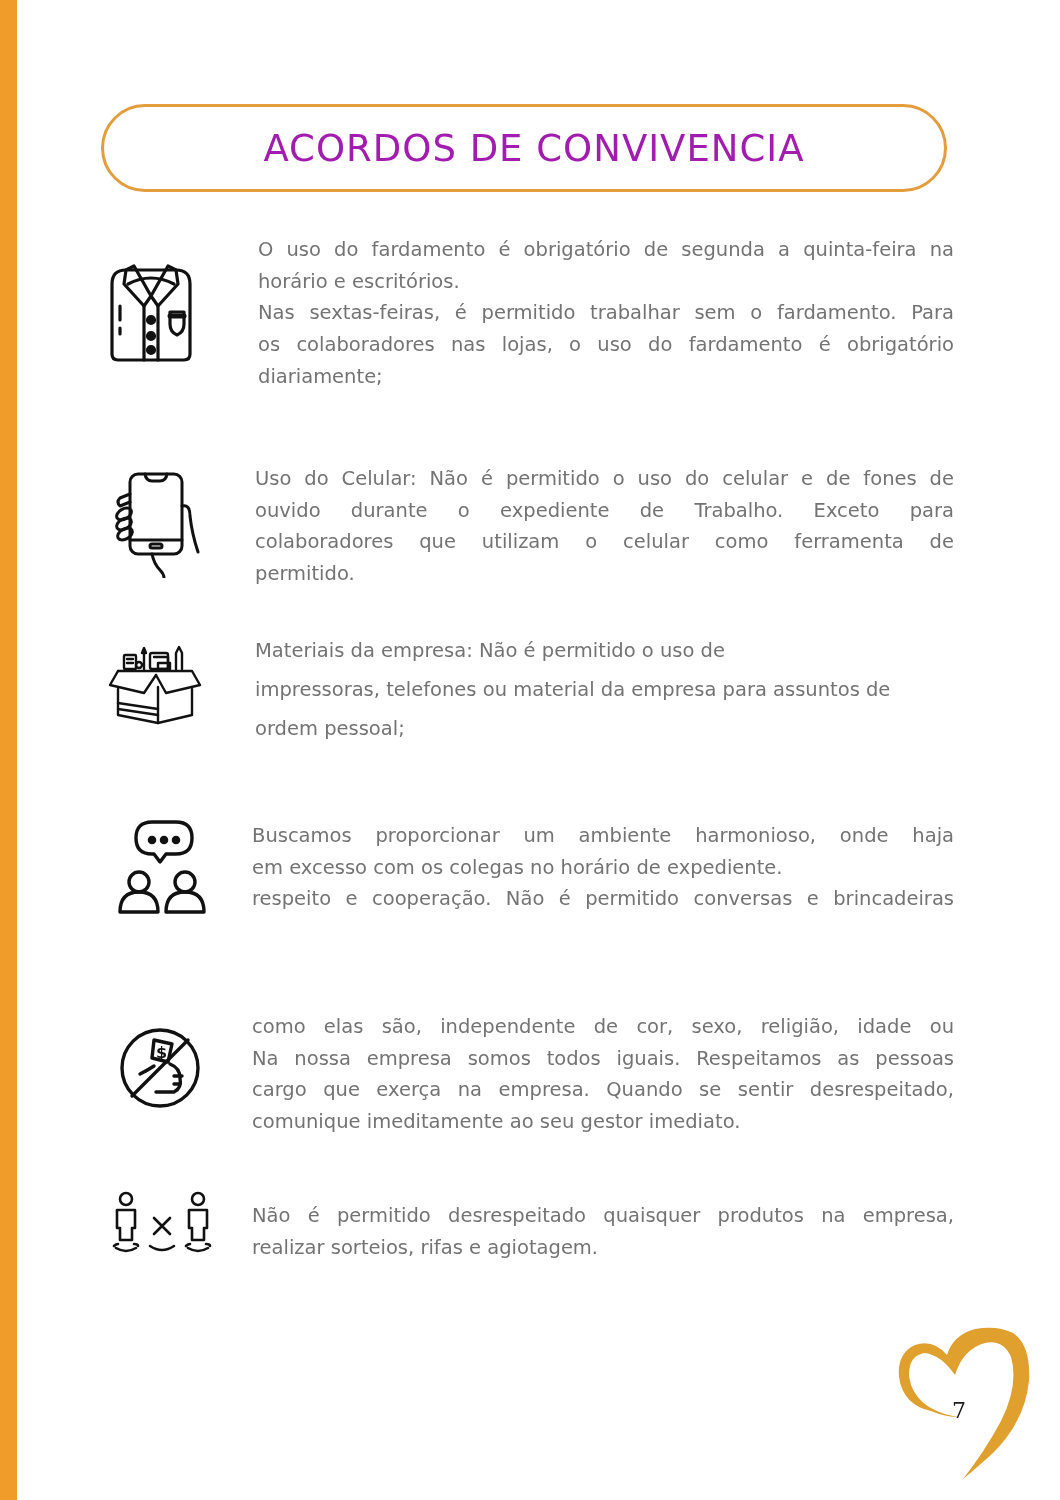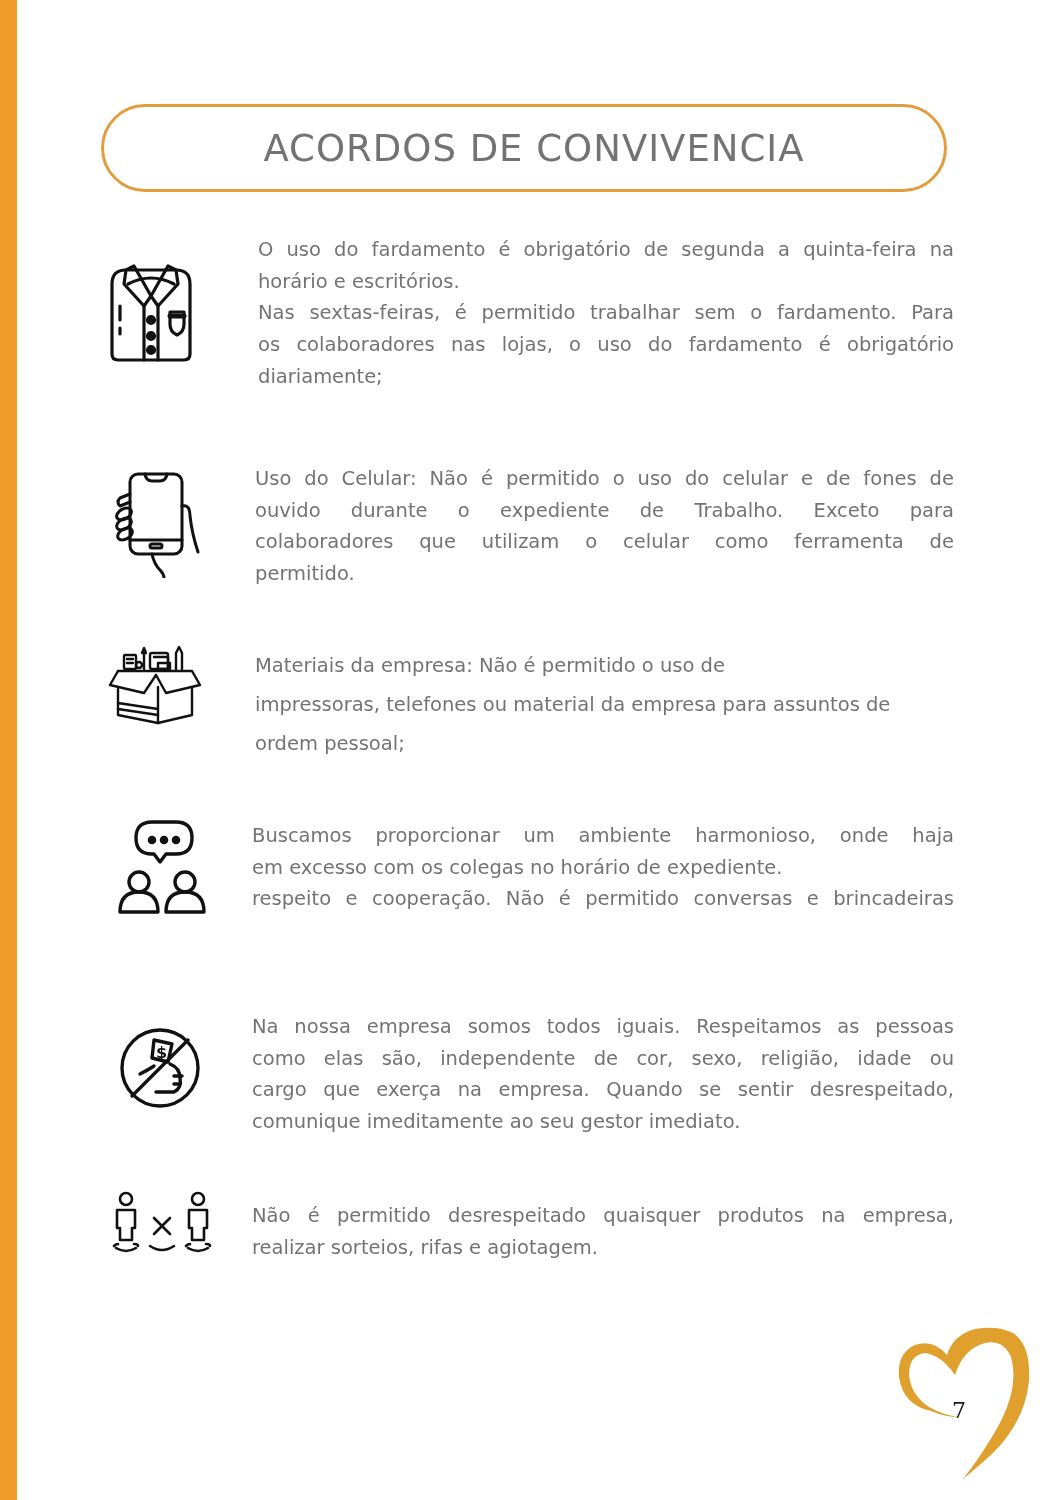--- a/index.html
+++ b/index.html
@@ -10,30 +10,30 @@
     color:#1f1f1f;
   }
   .side-bar { position:absolute; left:0; top:0; width:17px; height:1500px; background:#EF9C2A; }
   .title-box {
     position:absolute; left:101px; top:104px; width:846px; height:88px;
     border:3px solid #E39D3C; border-radius:46px; box-sizing:border-box;
     display:flex; align-items:center; justify-content:center;
   }
   .title-text {
     font-family:"DejaVu Sans", sans-serif; font-weight:normal;
-    font-size:37px; letter-spacing:1px; color:#737373; margin:16px; padding-left:20px;
+    font-size:37px; letter-spacing:1px; color:#a21caf; margin:16px; padding-left:20px;
   }
   .rule { position:absolute; }
   .icon { position:absolute; }
   .icon svg { width:100%; height:100%; display:block; }
   .text {
     position:absolute; font-size:19.5px; line-height:31.7px; text-align:justify;
     color:#737373; margin:0;
   }
-  .text.left { text-align:left;margin-top:15px; }
+  .text.left { text-align:left; }
   .line { display:block; }
   .line.just { text-align:justify; text-align-last:justify; }
   .heart { position:absolute; left:893px; top:1325px; width:140px; height:155px; }
   .page-number {
     position:absolute; left:952px; top:1398px; font-family:"DejaVu Serif", serif;
     font-size:22px; color:#1a1a1a;
   }
 </style>
 </head>
 <body>
@@ -142,22 +142,22 @@
       <circle cx="42" cy="42" r="38"></circle>
       <path d="M70 14 L14 70"></path>
       <path d="M36 14 L54 18 L50 36 L34 32 Z"></path>
       <text x="38" y="32" font-size="16" font-family="DejaVu Sans, sans-serif" fill="#111" stroke="none" font-weight="bold">$</text>
       <path d="M22 48 Q30 44 36 40"></path>
       <path d="M52 38 Q62 42 62 52 Q64 62 56 66 H38"></path>
       <path d="M56 50 H64 M56 58 H62"></path>
     </svg>
   </div>
   <p class="text" style="left:252px;top:1011px;width:702px;">
+    <span class="line just">como elas são, independente de cor, sexo, religião, idade ou</span>
     <span class="line just">Na nossa empresa somos todos iguais. Respeitamos as pessoas</span>
-    <span class="line just">como elas são, independente de cor, sexo, religião, idade ou</span>
     <span class="line just">cargo que exerça na empresa. Quando se sentir desrespeitado,</span>
     <span class="line">comunique imeditamente ao seu gestor imediato.</span>
   </p>
 </div>
 
 <div class="rule">
   <div class="icon" style="left:110px;top:1190px;width:106px;height:66px;">
     <svg viewBox="0 0 106 66" fill="none" stroke="#111" stroke-width="2.6" stroke-linejoin="round" stroke-linecap="round">
       <circle cx="16" cy="9" r="6"></circle>
       <path d="M10 50 V38 H7 V20 H25 V38 H22 V50 Z"></path>

